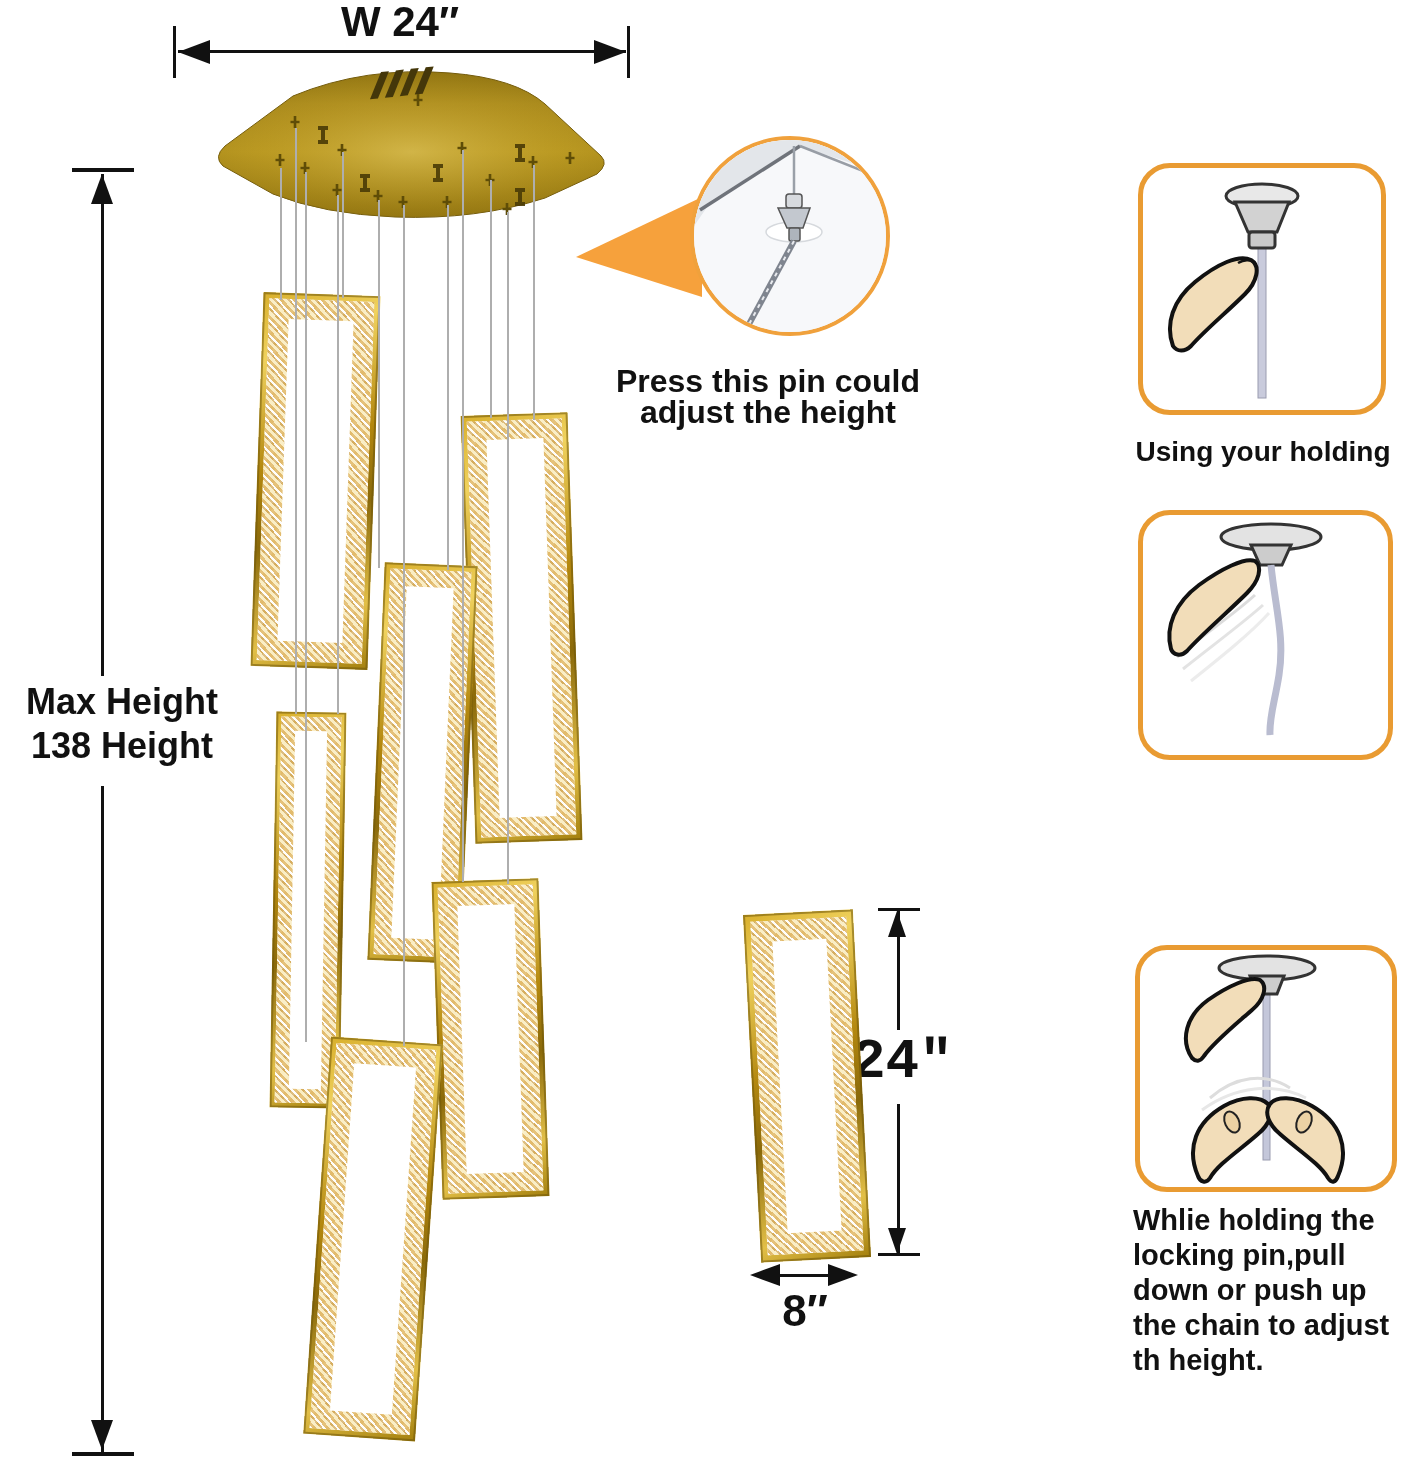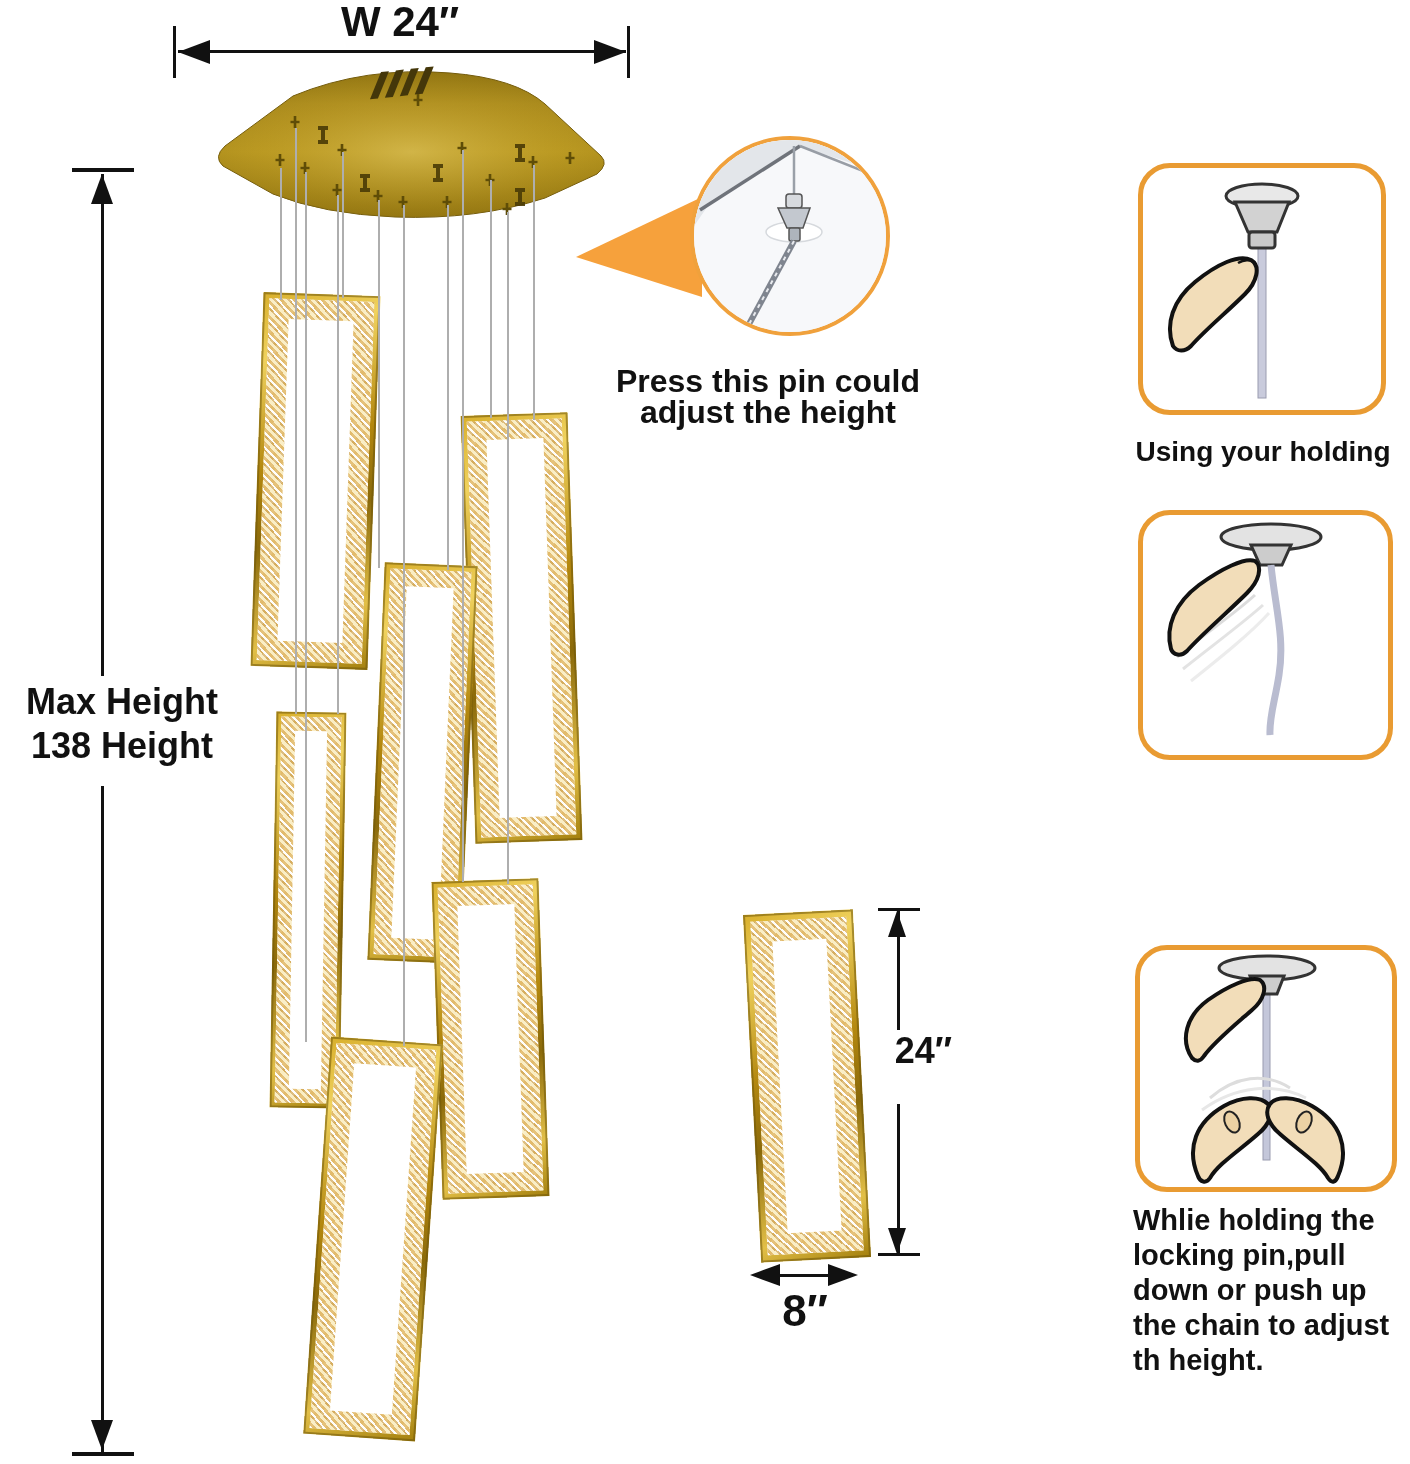--- a/index.html
+++ b/index.html
@@ -237,21 +237,21 @@
   </div>
 
   <div class="abs">
     <i class="part cap" style="left:878px;top:908px;width:42px;height:3px;"></i>
     <i class="part cap" style="left:878px;top:1253px;width:42px;height:3px;"></i>
     <i class="part dimline" style="left:897px;top:911px;width:3px;height:122px;"></i>
     <i class="part dimline" style="left:897px;top:1104px;width:3px;height:150px;"></i>
     <i class="part ah ah-up" style="left:888px;top:911px;border-left-width:9px;border-right-width:9px;border-bottom-width:26px;"></i>
     <i class="part ah ah-down" style="left:888px;top:1228px;border-left-width:9px;border-right-width:9px;border-top-width:26px;"></i>
   </div>
-  <div class="abs dim-label" style="left:852px;top:1030px;width:100px;text-align:right;font-size:36px;background:#fff;">24″</div>
+  <div class="abs dim-label" style="left:852px;top:1030px;width:100px;text-align:left;font-size:56px;background:#fff;font-family:Liberation Mono, monospace;">24″</div>
 
   <div class="abs">
     <i class="part dimline" style="left:756px;top:1274px;width:96px;height:3px;"></i>
     <i class="part ah ah-left" style="left:750px;top:1264px;border-top-width:11px;border-bottom-width:11px;border-right-width:30px;"></i>
     <i class="part ah ah-right" style="left:828px;top:1264px;border-top-width:11px;border-bottom-width:11px;border-left-width:30px;"></i>
   </div>
   <div class="abs dim-label" style="left:760px;top:1286px;width:90px;text-align:center;font-size:44px;">8″</div>
 
   <div class="abs card" style="left:1138px;top:163px;width:248px;height:252px;">
     <svg width="238" height="242" viewBox="0 0 238 242">

